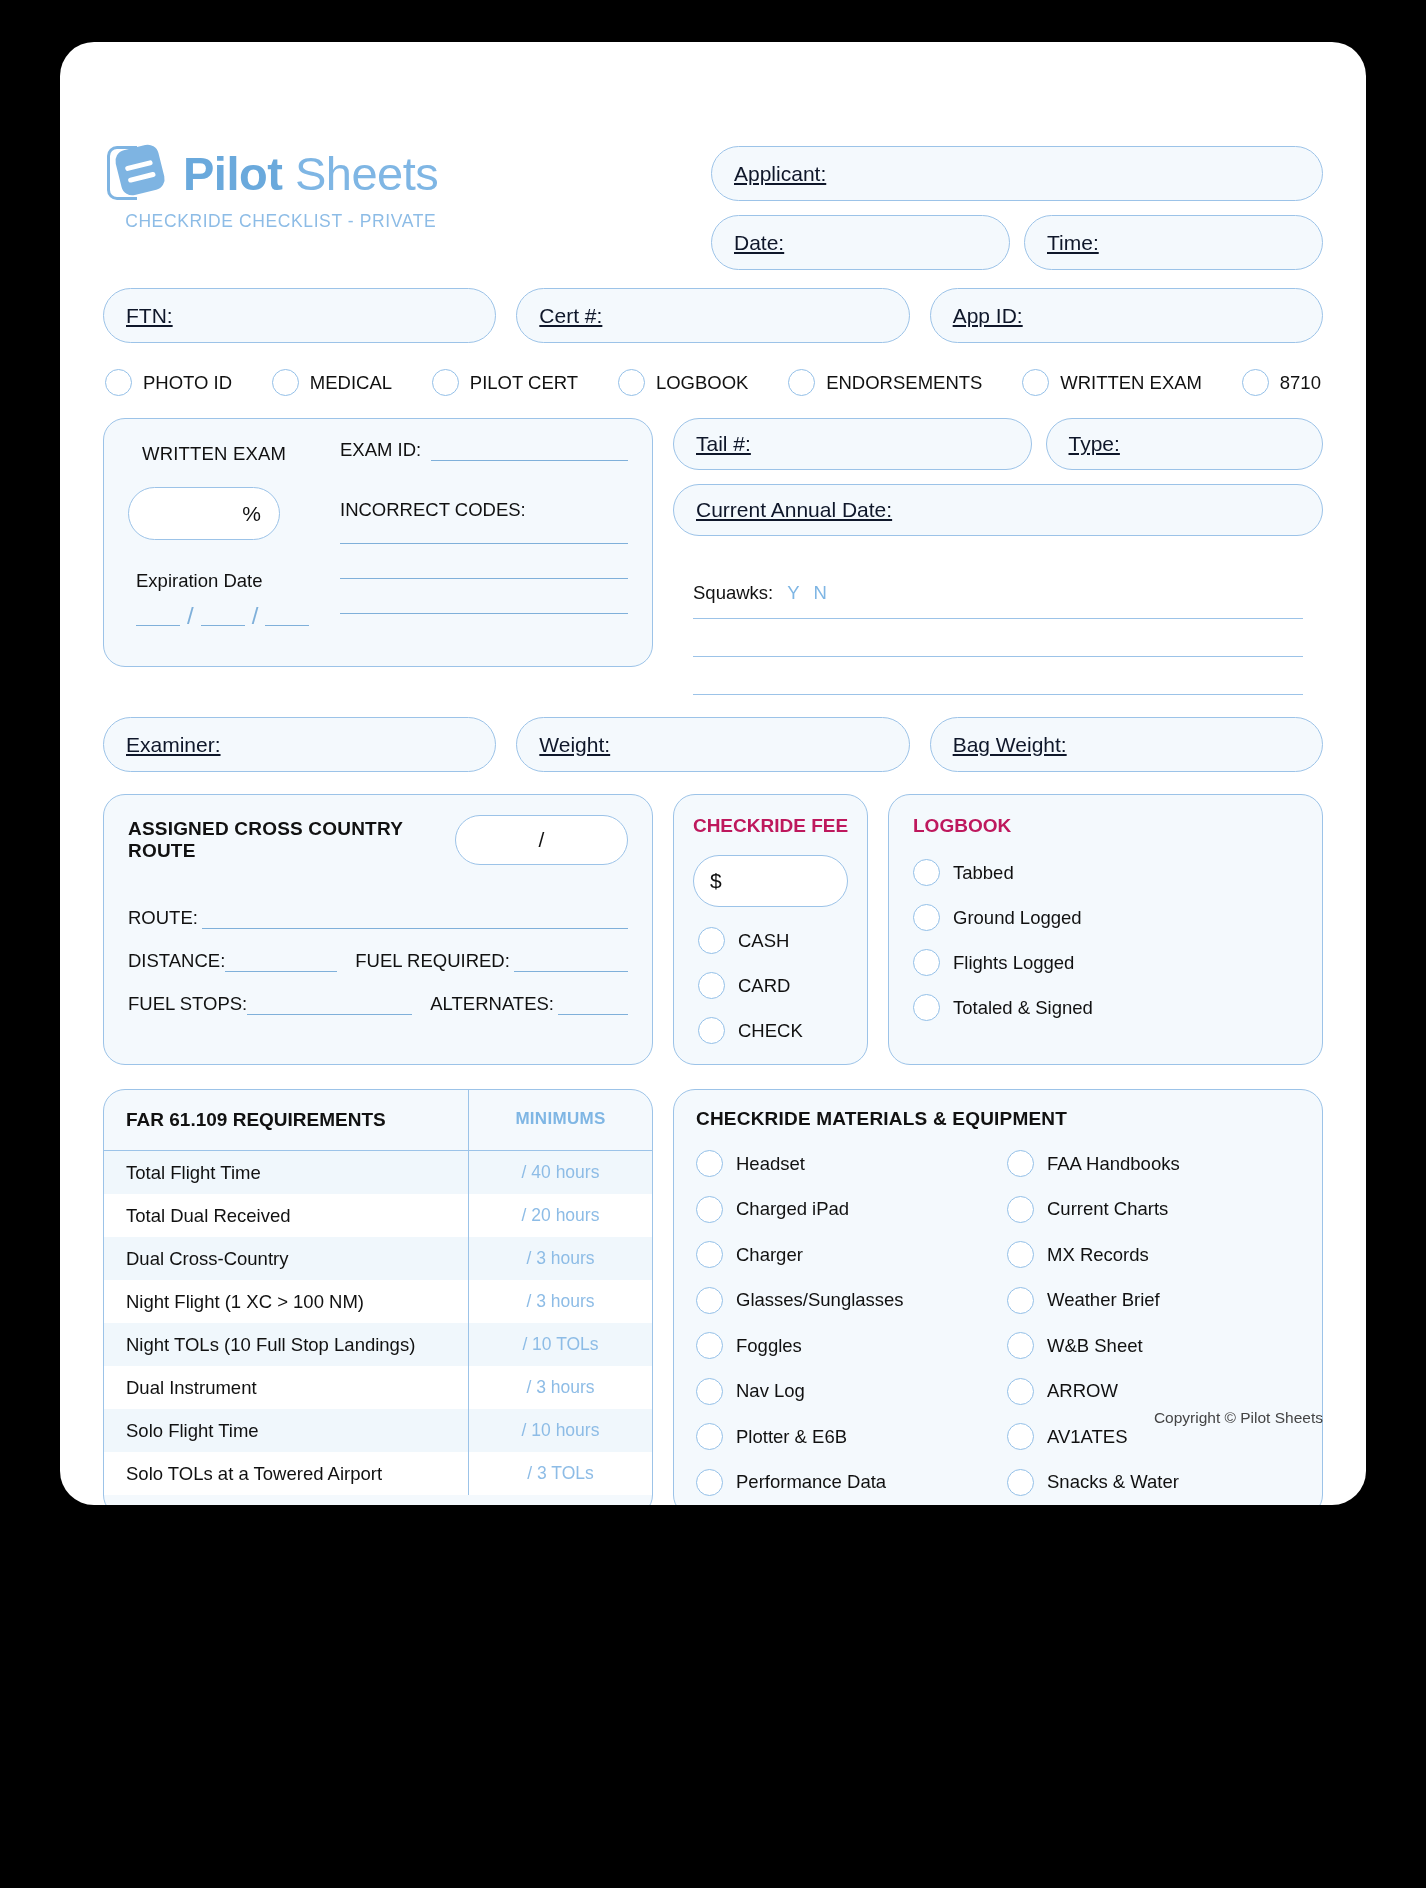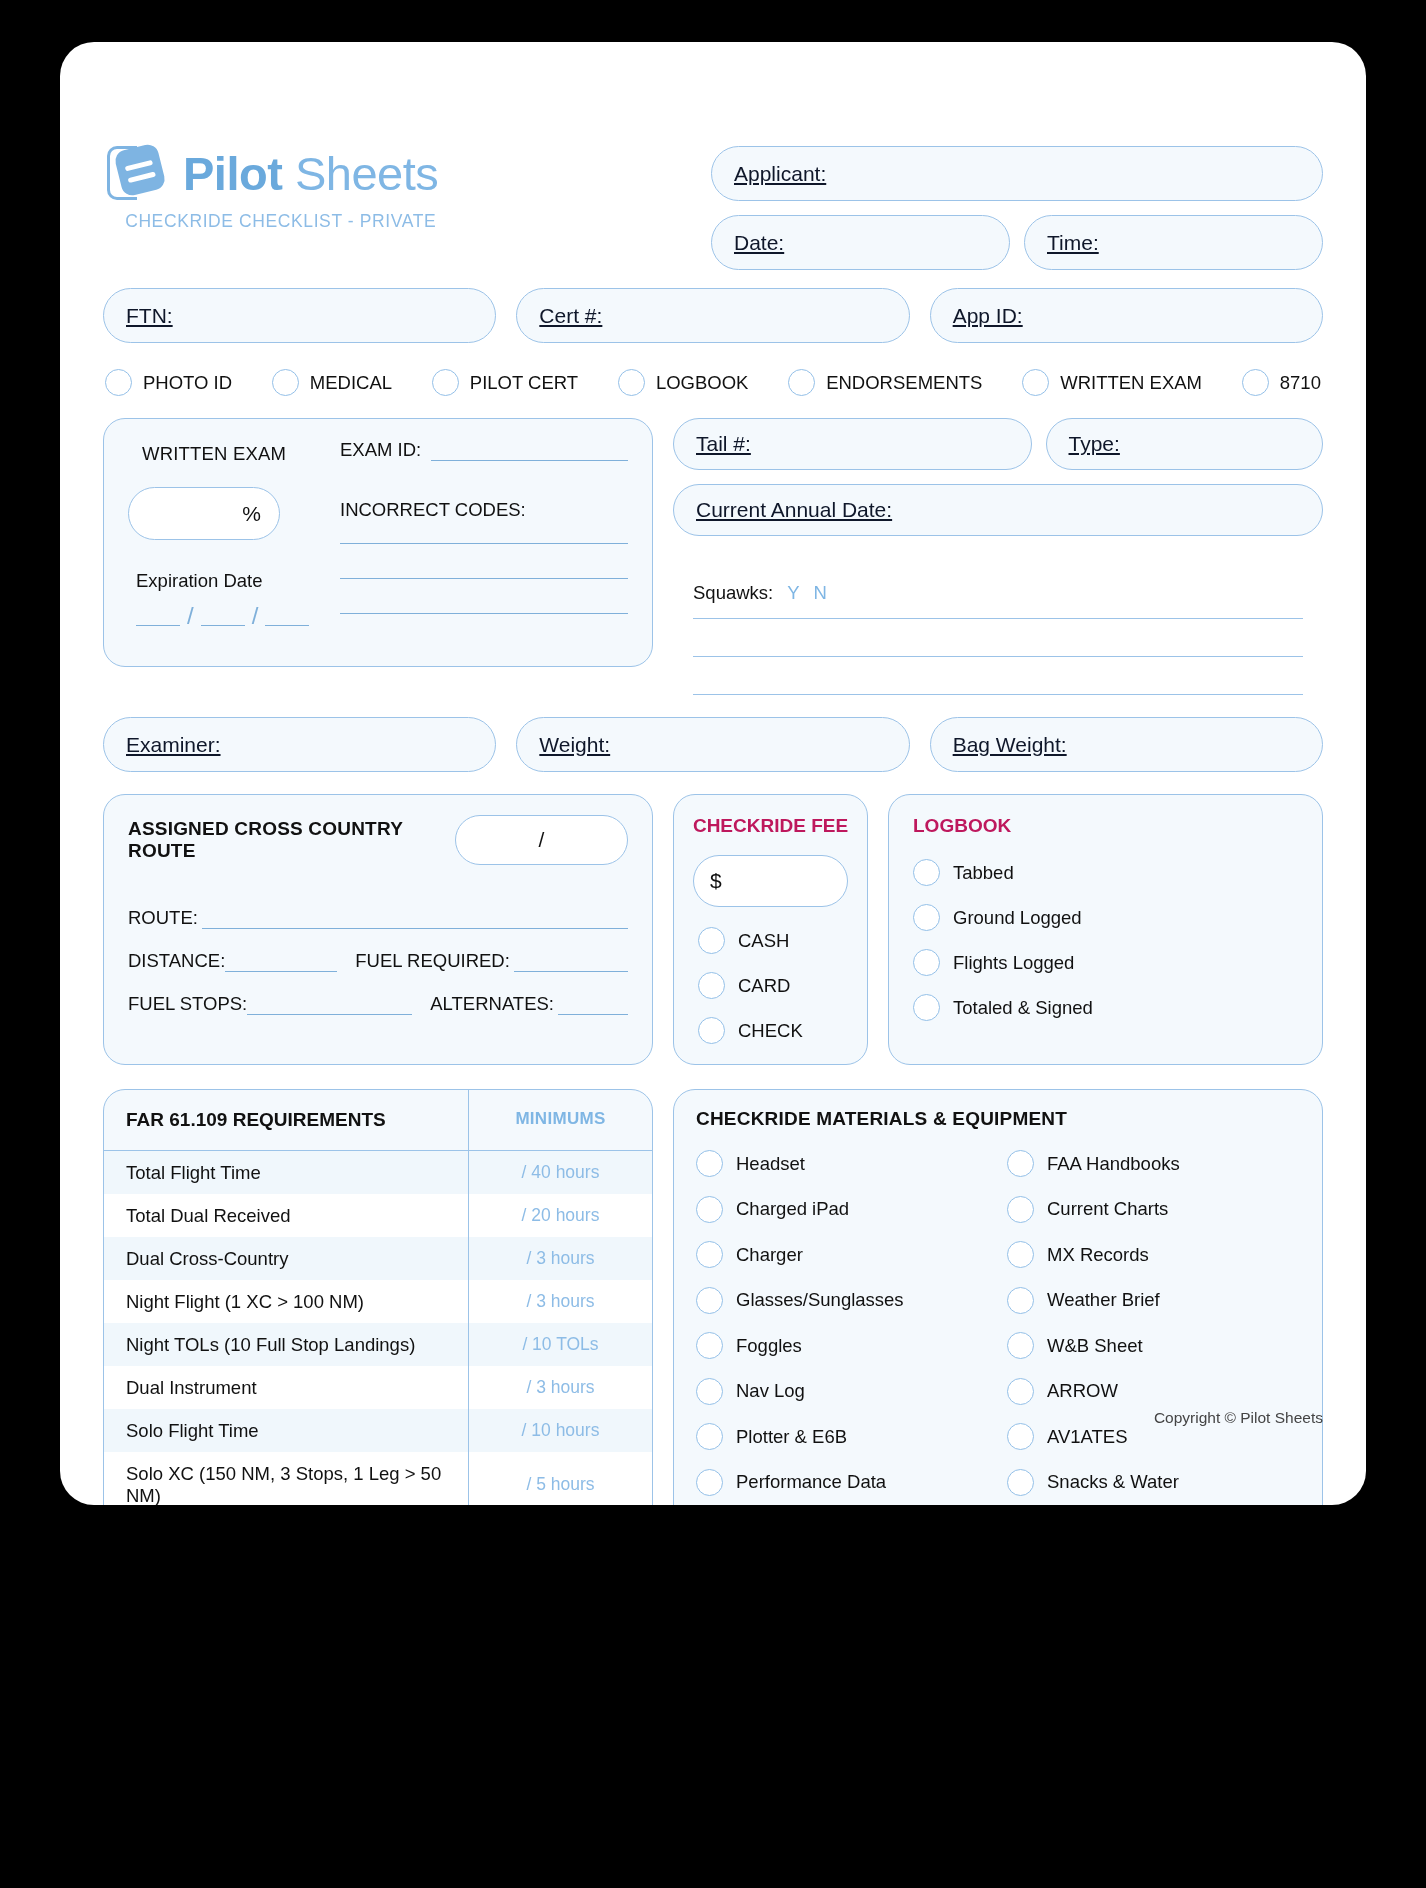--- a/index.html
+++ b/index.html
@@ -447,24 +447,20 @@
         </div>
         <div class="far-row">
           <div class="c1">Dual Instrument</div>
           <div class="c2">/ 3 hours</div>
         </div>
         <div class="far-row">
           <div class="c1">Solo Flight Time</div>
           <div class="c2">/ 10 hours</div>
         </div>
         <div class="far-row">
-          <div class="c1">Solo XC (150 NM, 3 Stops, 1 Leg &gt; 50 NM)</div>
-          <div class="c2">/ 5 hours</div>
-        </div>
-        <div class="far-row">
           <div class="c1">Solo TOLs at a Towered Airport</div>
           <div class="c2">/ 3 TOLs</div>
         </div>
       </div>
     </div>
 
     <div class="card mat-card">
       <div class="mat-title">CHECKRIDE MATERIALS &amp; EQUIPMENT</div>
       <div class="mat-grid">
         <div class="opt">

